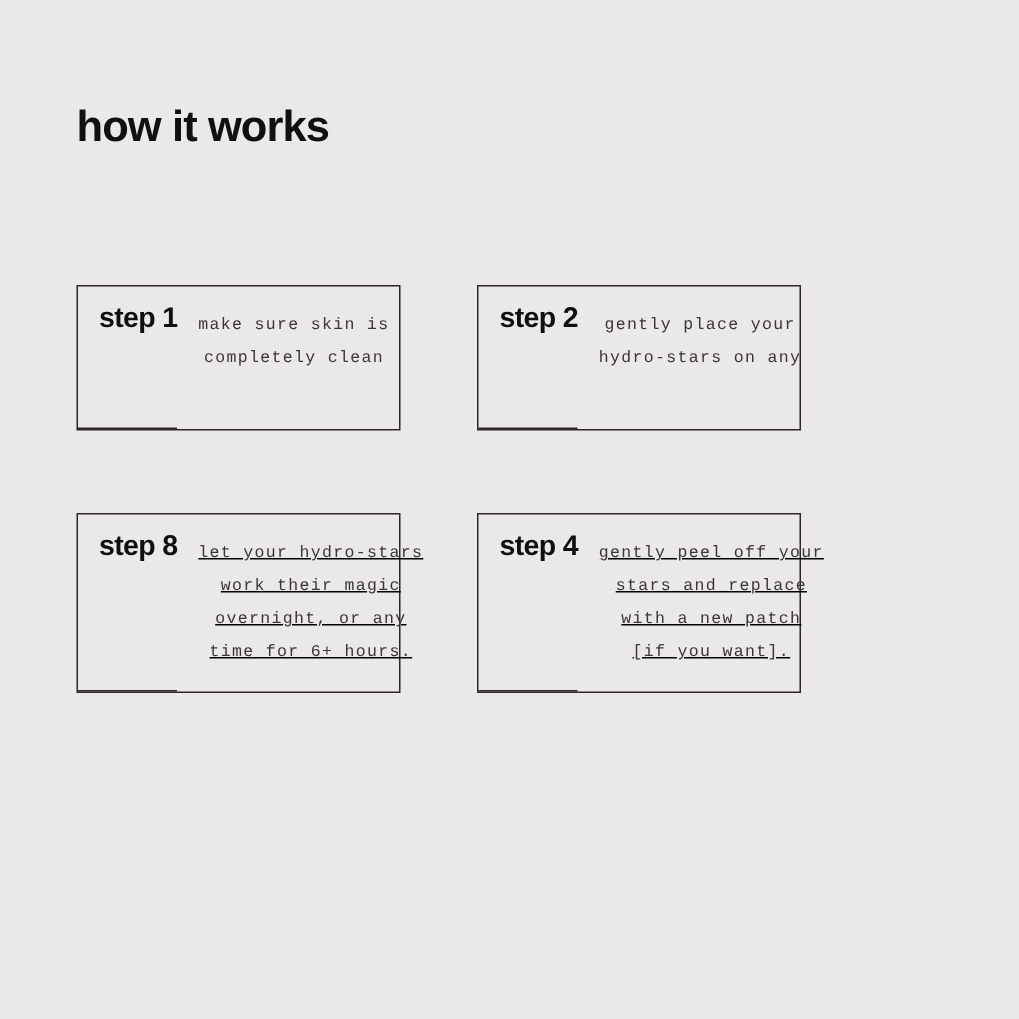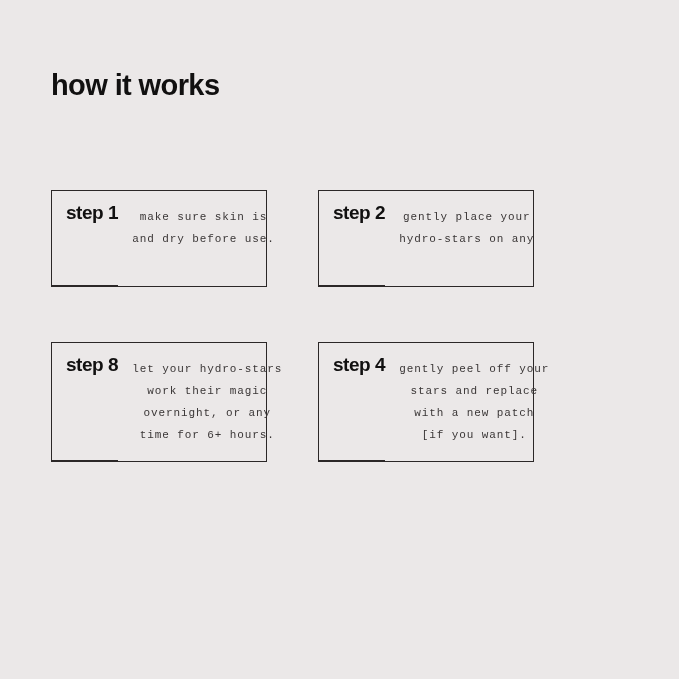--- a/index.html
+++ b/index.html
@@ -92,40 +92,40 @@
     font-family: "Liberation Mono", "DejaVu Sans Mono", monospace;
     font-size: 11px;
     letter-spacing: 0.9px;
     color: #3a3636;
     line-height: 22px;
     white-space: pre;
   }
 
   
   .row-top .card-body { min-height: 95px; }
-  .row-bottom .card-body { min-height: 94px; }
+  .row-bottom .card-body { min-height: 94px; text-decoration: underline; }
 </style>
 </head>
 <body>
 
 <div class="page">
 
   <h1 class="page-title">how it works</h1>
 
   <div class="cards">
 
     <div class="card-row row-top">
 
       <div class="card spacer-left">
         <div class="card-header">
           <span class="card-header-label">step 1</span>
         </div>
         <div class="card-body">
           <span class="card-body-line">make sure skin is</span>
-          <span class="card-body-line">and dry before use.</span>
+          <span class="card-body-line">completely clean</span>
         </div>
       </div>
 
       <div class="card">
         <div class="card-header">
           <span class="card-header-label">step 2</span>
         </div>
         <div class="card-body">
           <span class="card-body-line">gently place your</span>
           <span class="card-body-line">hydro-stars on any</span>

